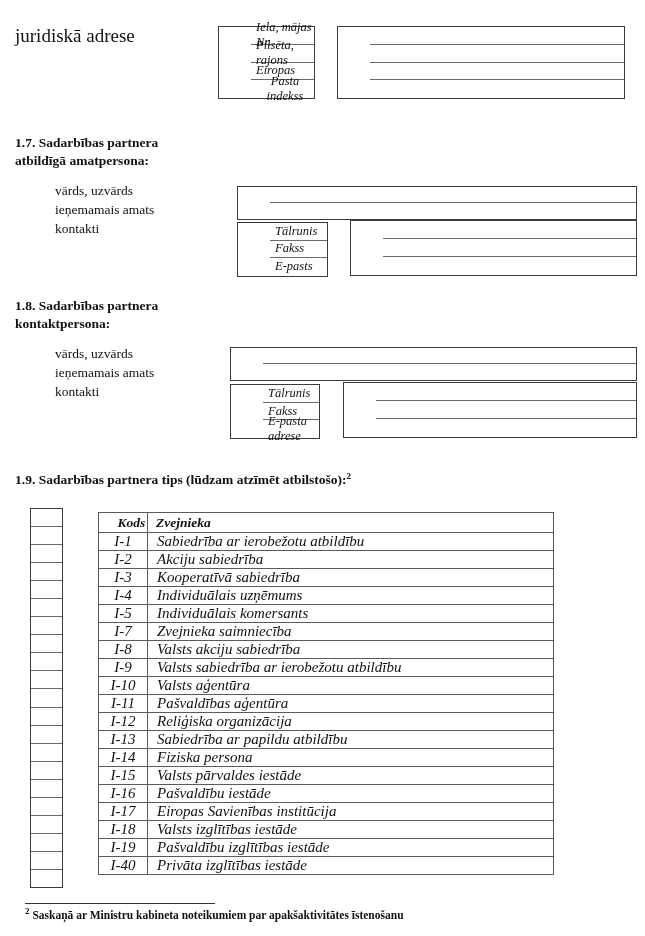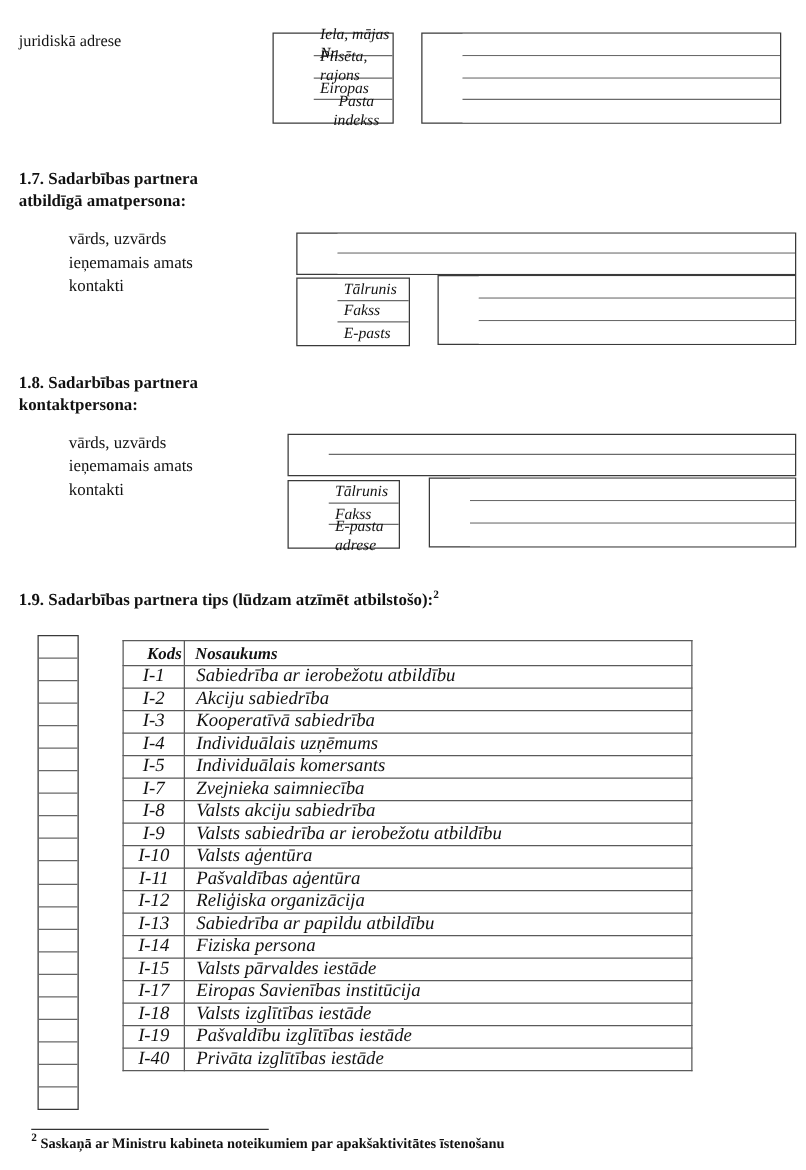--- a/index.html
+++ b/index.html
@@ -9,21 +9,21 @@
     background:#ffffff; color:#111; overflow:hidden;
   }
 
   
   .tbl { position:absolute; border:1.5px solid #3a3a3a; background:#fff; }
   .tbl .cell { border-bottom:1px solid #6a6a6a;margin-left:32px; }
   .tbl .cell:last-child { border-bottom:none; }
   .key { font-style:italic; font-size:12.5px; padding-left:5px; display:flex; align-items:center; }
   .val { background:#fff; }
 
-  .plain-label { position:absolute; font-size:13px; }
+  .plain-label { position:absolute; font-size:19px; }
   .heading { position:absolute; font-weight:bold; font-size:13.5px; line-height:18px; }
 
   .rowlabels { position:absolute; font-size:13.5px; line-height:19px; }
 
   
   .types-table { position:absolute; border-collapse:collapse; table-layout:fixed; }
   .types-table th, .types-table td {
     border:1px solid #5a5a5a; font-style:italic; overflow:hidden; white-space:nowrap;
   }
   .types-table th { font-weight:bold; font-size:13.5px; text-align:left; height:20px; padding-left:8px; }
@@ -147,21 +147,21 @@
   </div>
 
   <table class="types-table" style="left:98px; top:512px; width:456px;">
     <colgroup>
         <col style="width:49px;">
         <col>
       </colgroup>
     <tbody>
         <tr>
       <th class="code-col">Kods</th>
-      <th>Nosaukums</th>
+      <th>Zvejnieka</th>
     </tr>
     <tr>
           <td class="code">I-1</td>
           <td class="name">Sabiedrība ar ierobežotu atbildību</td>
         </tr>
     <tr>
           <td class="code">I-2</td>
           <td class="name">Akciju sabiedrība</td>
         </tr>
     <tr>
@@ -204,20 +204,24 @@
           <td class="code">I-13</td>
           <td class="name">Sabiedrība ar papildu atbildību</td>
         </tr>
     <tr>
           <td class="code">I-14</td>
           <td class="name">Fiziska persona</td>
         </tr>
     <tr>
           <td class="code">I-15</td>
           <td class="name">Valsts pārvaldes iestāde</td>
+        </tr>
+    <tr>
+          <td class="code">I-16</td>
+          <td class="name">Pašvaldību iestāde</td>
         </tr>
     <tr>
           <td class="code">I-17</td>
           <td class="name">Eiropas Savienības institūcija</td>
         </tr>
     <tr>
           <td class="code">I-18</td>
           <td class="name">Valsts izglītības iestāde</td>
         </tr>
     <tr>

